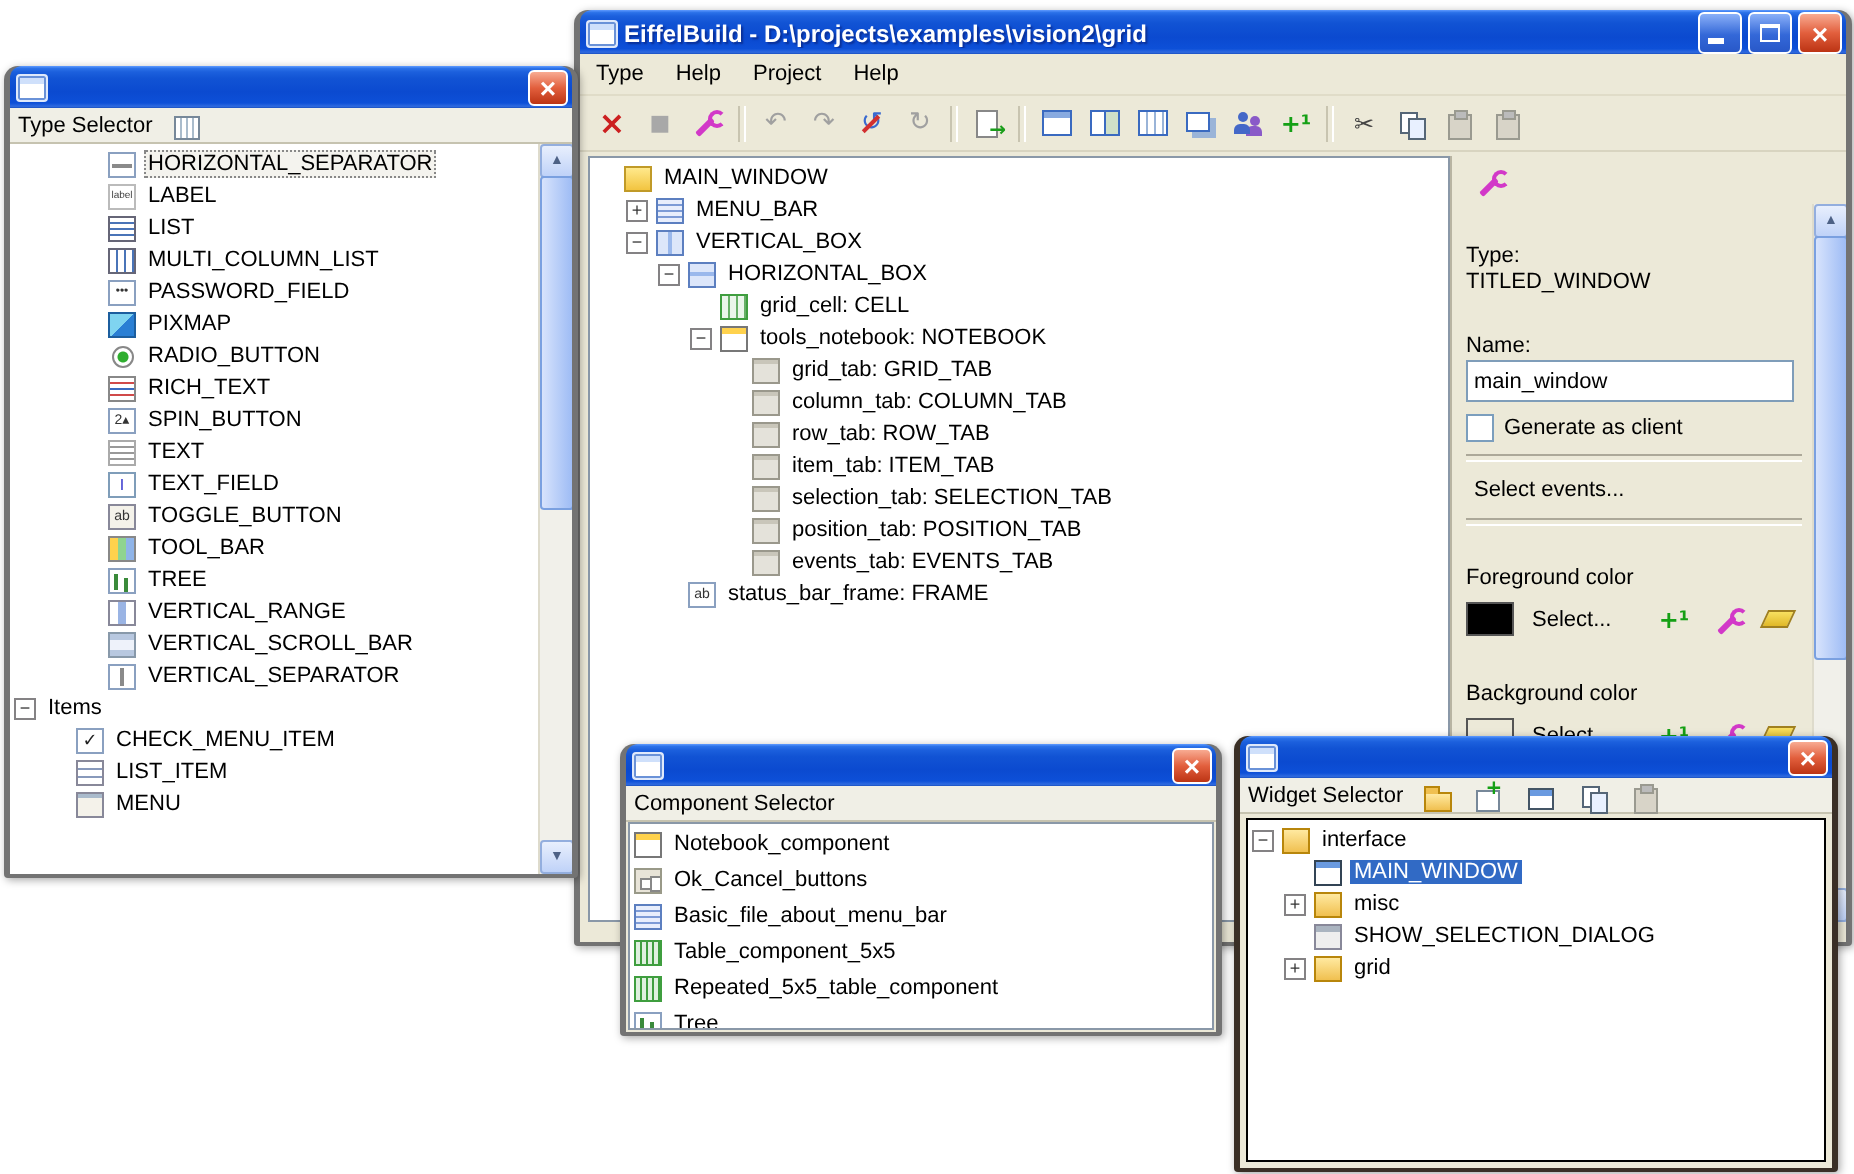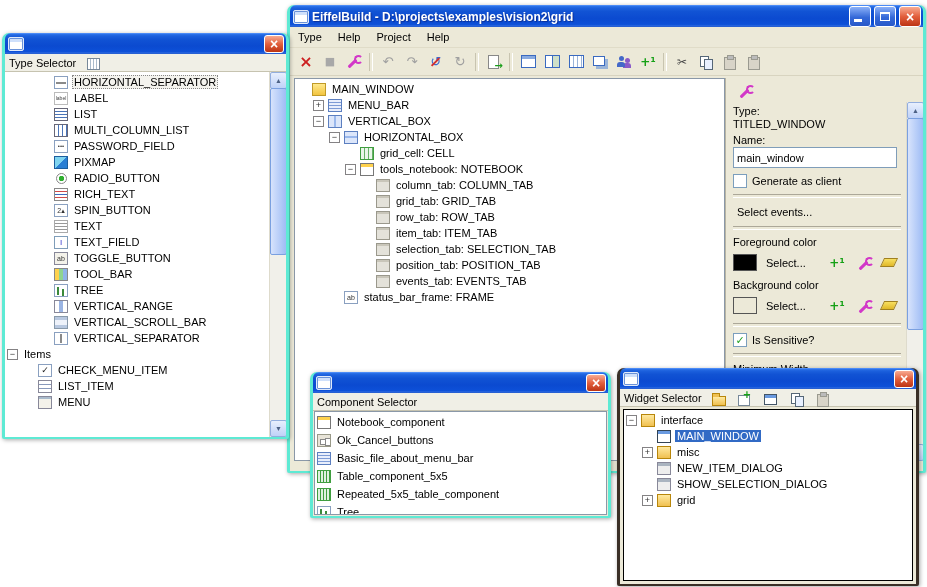--- a/index.html
+++ b/index.html
@@ -1,20 +1,20 @@
 <!DOCTYPE html>
 <html><head>
 <meta charset="utf-8">
 <style>
   html,body{margin:0;padding:0;background:#fff;}
   #stage{position:relative;width:927px;height:587px;background:#fff;overflow:hidden;
          font-family:"Liberation Sans",sans-serif;font-size:11px;color:#000;}
 
   
-  .win{position:absolute;background:#5eead4;padding:0 3px 3px;border-radius:7px 7px 2px 2px;
+  .win{position:absolute;background:#737373;padding:0 3px 3px;border-radius:7px 7px 2px 2px;
        box-shadow:1px 1px 4px rgba(0,0,0,.35);}
   .win.dark{background:#3a2f26;}
   .tbar{height:21px;display:flex;align-items:center;gap:3px;padding:1px 2px 0 3px;border-radius:6px 6px 0 0;
         background:linear-gradient(180deg,#5f9bff 0%,#2b71e8 6%,#1c60dd 14%,#1153d4 30%,#0b4ad0 62%,#0d50d8 88%,#2f6ae0 96%,#1a50c0 100%);}
   .tbar .ttext{flex:1;color:#fff;font-weight:bold;font-size:12px;white-space:nowrap;overflow:hidden;
                text-shadow:1px 1px 1px #0a2f96;}
   .appicon{width:14px;height:12px;flex:none;border:1px solid #dfe9fb;border-radius:2px;
            background:linear-gradient(#cfe0fb 0 4px,#fff 4px);box-shadow:inset 0 0 0 1px #6a92d8;}
   .capbtn{width:20px;height:19px;flex:none;border:1px solid #fff;border-radius:3px;position:relative;
           background:linear-gradient(#8ab0f8 0%,#3468d8 55%,#2858c8 100%);display:flex;align-items:center;justify-content:center;}
@@ -138,21 +138,21 @@
 
   
   #main-win{left:287px;top:5px;width:633px;height:465px;}
   #main-win .body{height:calc(100% - 21px);background:#ece9d8;display:flex;flex-direction:column;}
   .mw-content{flex:1;display:flex;padding:2px 0 10px 4px;overflow:hidden;}
   .mw-tree{flex:1;border:1px solid #8a98a8;background:#fff;overflow:hidden;padding-top:2px;}
   .panel{width:197px;flex:none;background:#ece9d8;border-left:1px solid #b8b4a2;display:flex;flex-direction:column;overflow:hidden;}
   .panel-head{height:24px;display:flex;align-items:center;padding-left:6px;}
   .panel-main{flex:1;display:flex;overflow:hidden;}
   .fields{flex:1;padding:0 5px 0 7px;overflow:hidden;}
-  .flabel{margin:3px 0 1px;}
+  .flabel{margin:20px 0 1px;}
   .fvalue{margin:0 0 4px;}
   .txt{width:156px;height:17px;border:1px solid #7f9db9;font:11px "Liberation Sans",sans-serif;padding:1px 3px;background:#fff;box-sizing:content-box;}
   .txt.small{width:118px;}
   .cbrow{display:flex;align-items:center;gap:5px;margin:6px 0;}
   .cb{width:12px;height:12px;background:#fff;border:1px solid #7b9ebd;flex:none;display:flex;align-items:center;justify-content:center;}
   .cb.checked::before{content:"\2713";color:#21a121;font:bold 11px/1 "DejaVu Sans",sans-serif;}
   .psep{height:2px;border-top:1px solid #aca899;border-bottom:1px solid #fff;margin:6px 0;}
   .flatbtn{display:inline-block;padding:2px 4px;background:transparent;}
   .colorrow{display:flex;align-items:center;gap:5px;margin:3px 0 5px;}
   .swatch{width:22px;height:15px;border:1px solid #555;box-shadow:inset 1px 1px 0 #fff0;flex:none;}
@@ -292,27 +292,27 @@
             <div class="trow ">
               <span class="tind" style="width: 48px;"></span>
               <span class="texp">−</span>
               <span class="ticon i-notebook"></span>
               <span class="tlabel">tools_notebook: NOTEBOOK</span>
             </div>
             <div class="trow ">
               <span class="tind" style="width: 64px;"></span>
               <span class="texp hid"></span>
               <span class="ticon i-tab"></span>
+              <span class="tlabel">grid_tab: GRID_TAB</span>
+            </div>
+            <div class="trow ">
+              <span class="tind" style="width: 64px;"></span>
+              <span class="texp hid"></span>
+              <span class="ticon i-tab"></span>
               <span class="tlabel">column_tab: COLUMN_TAB</span>
-            </div>
-            <div class="trow ">
-              <span class="tind" style="width: 64px;"></span>
-              <span class="texp hid"></span>
-              <span class="ticon i-tab"></span>
-              <span class="tlabel">grid_tab: GRID_TAB</span>
             </div>
             <div class="trow ">
               <span class="tind" style="width: 64px;"></span>
               <span class="texp hid"></span>
               <span class="ticon i-tab"></span>
               <span class="tlabel">row_tab: ROW_TAB</span>
             </div>
             <div class="trow ">
               <span class="tind" style="width: 64px;"></span>
               <span class="texp hid"></span>
@@ -665,26 +665,20 @@
           <div class="trow ">
             <span class="tind" style="width: 16px;"></span>
             <span class="texp">+</span>
             <span class="ticon i-folder"></span>
             <span class="tlabel">misc</span>
           </div>
           <div class="trow ">
             <span class="tind" style="width: 16px;"></span>
             <span class="texp hid"></span>
             <span class="ticon i-window_gray"></span>
-            <span class="tlabel">NEW_ITEM_DIALOG</span>
-          </div>
-          <div class="trow ">
-            <span class="tind" style="width: 16px;"></span>
-            <span class="texp hid"></span>
-            <span class="ticon i-window_gray"></span>
             <span class="tlabel">SHOW_SELECTION_DIALOG</span>
           </div>
           <div class="trow ">
             <span class="tind" style="width: 16px;"></span>
             <span class="texp">+</span>
             <span class="ticon i-folder"></span>
             <span class="tlabel">grid</span>
           </div>
         </div>
     </div>

